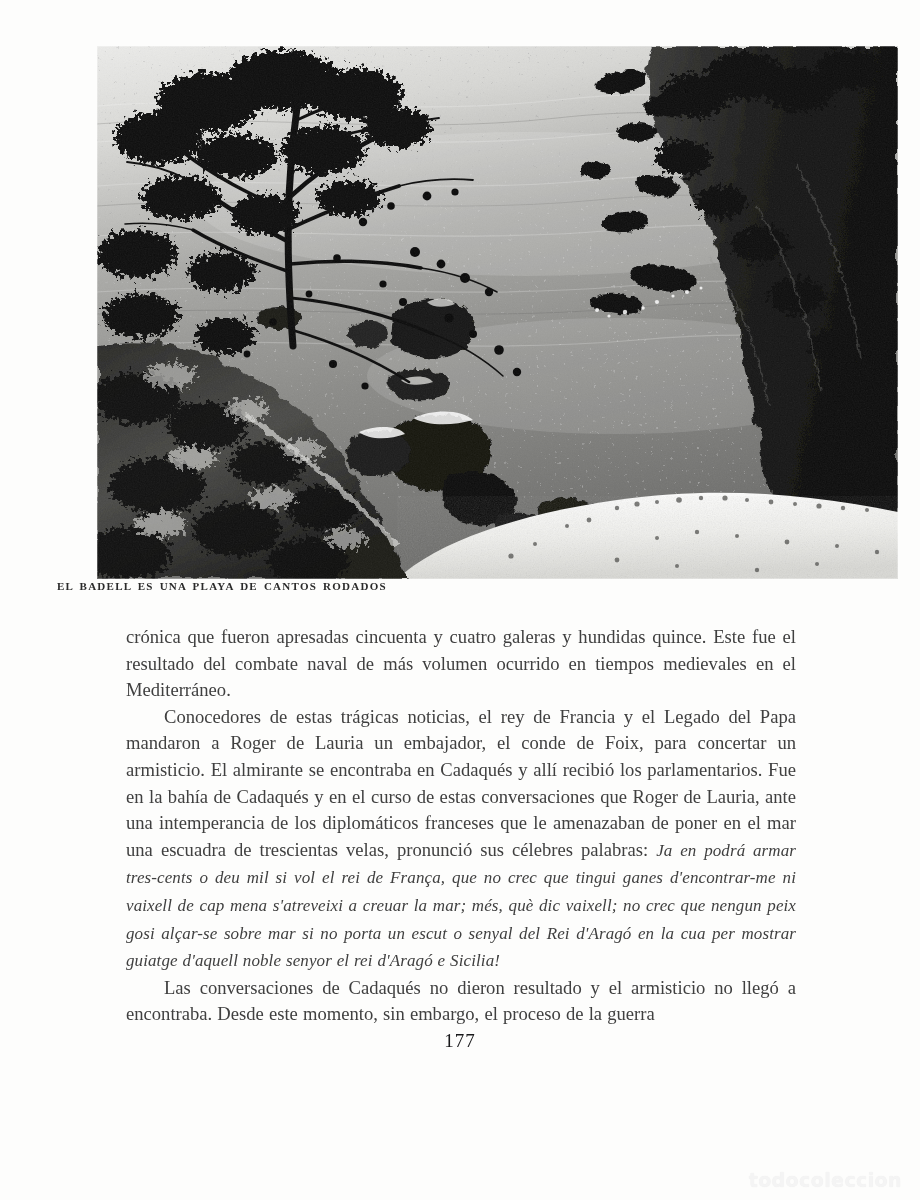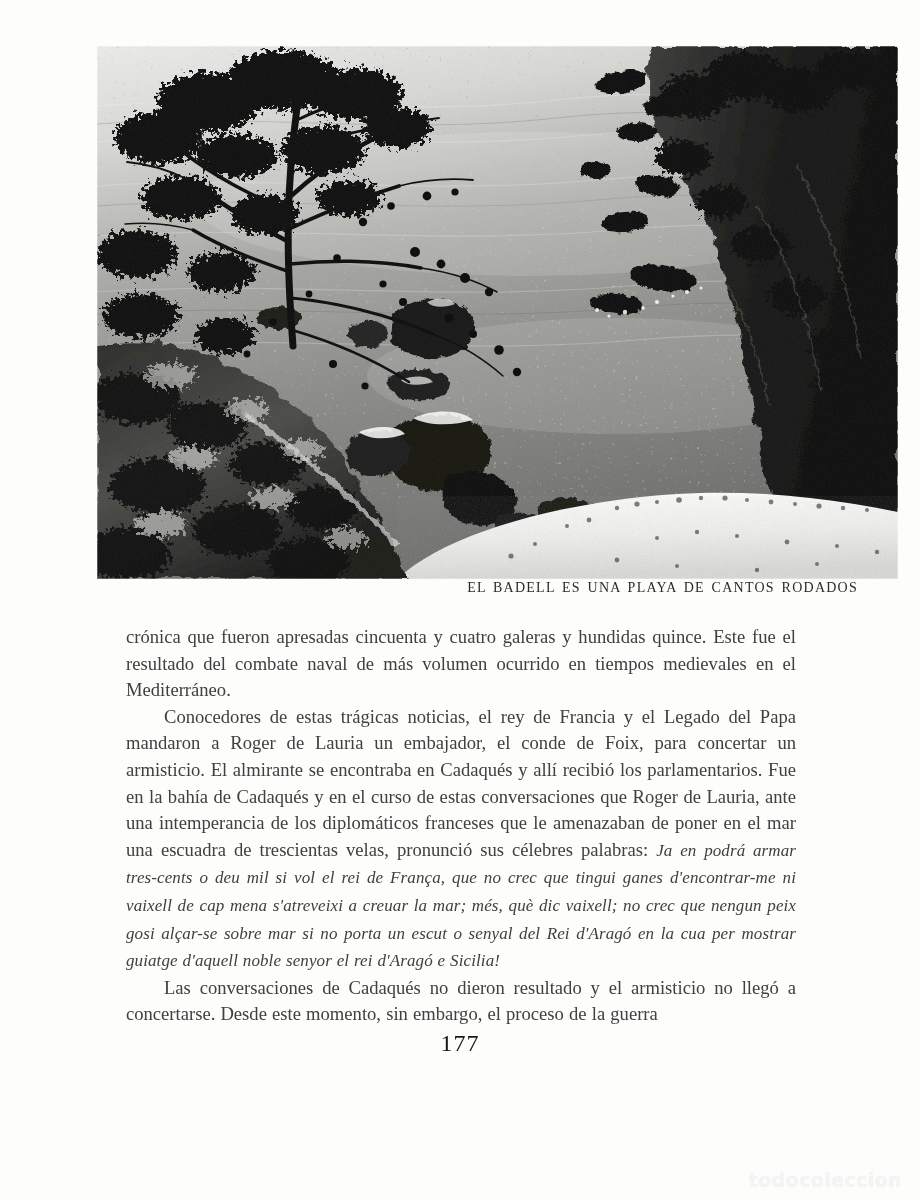--- a/index.html
+++ b/index.html
@@ -30,26 +30,27 @@
     overflow: hidden;
     background: #f2f2f0;
   }
   .photo-svg { display: block; width: 100%; height: 100%; }
 
   .photo-caption {
     position: absolute;
     left: 57px;
     top: 580px;
     width: 801px;
-    text-align: right;
+    text-align: left;
     font-family: "Liberation Serif", "DejaVu Serif", serif;
-    font-size: 14px;
+    font-size: 11px;
     letter-spacing: 1.25px;
     color: #2b2b2b;
     word-spacing: 2px;
+    font-weight: bold;
   }
 
   
   .textblock {
     position: absolute;
     left: 126px;
     top: 624px;
     width: 670px;
     color: #404040;
   }
@@ -69,21 +70,21 @@
     letter-spacing: 0.1px;
     margin-top: 25px;
   }
 
   .folio {
     position: absolute;
     left: 0;
     top: 1030px;
     width: 920px;
     text-align: center;
-    font-size: 24px;
+    font-size: 19px;
     color: #18181a;
     letter-spacing: 1px;
   }
 
   
   .watermark {
     position: absolute;
     right: 18px;
     bottom: 9px;
     font-family: "DejaVu Sans", sans-serif;
@@ -409,21 +410,21 @@
   </figure>
 
   <div class="photo-caption">EL BADELL ES UNA PLAYA DE CANTOS RODADOS</div>
 
   <div class="textblock">
 
     <p class="para flush"><span>crónica que fueron apresadas cincuenta y cuatro galeras y hundidas quince. Este fue el resultado del combate naval de más volumen ocurrido en tiempos medievales en el Mediterráneo.</span></p>
 
     <p class="para indent"><span>Conocedores de estas trágicas noticias, el rey de Francia y el Legado del Papa mandaron a Roger de Lauria un embajador, el conde de Foix, para concertar un armisticio. El almirante se encontraba en Cadaqués y allí recibió los parlamentarios. Fue en la bahía de Cadaqués y en el curso de estas conversaciones que Roger de Lauria, ante una intemperancia de los diplomáticos franceses que le amenazaban de poner en el mar una escuadra de trescientas velas, pronunció sus célebres palabras: </span><span class="quote-it">Ja en podrá armar tres-cents o deu mil si vol el rei de França, que no crec que tingui ganes d'encontrar-me ni vaixell de cap mena s'atreveixi a creuar la mar; més, què dic vaixell; no crec que nengun peix gosi alçar-se sobre mar si no porta un escut o senyal del Rei d'Aragó en la cua per mostrar guiatge d'aquell noble senyor el rei d'Aragó e Sicilia!</span></p>
 
-    <p class="para indent"><span>Las conversaciones de Cadaqués no dieron resultado y el armisticio no llegó a concertarse. Desde este momento, sin embargo, el proceso de la guerra</span></p>
+    <p class="para indent"><span>Las conversaciones de Cadaqués no dieron resultado y el armisticio no llegó a encontraba. Desde este momento, sin embargo, el proceso de la guerra</span></p>
 
   </div>
 
   <div class="folio">177</div>
 
   <div class="watermark">todocoleccion</div>
 
 </div>
 
 </body></html>

